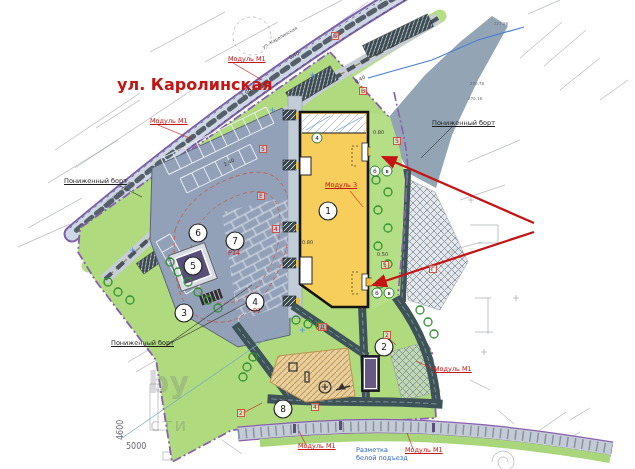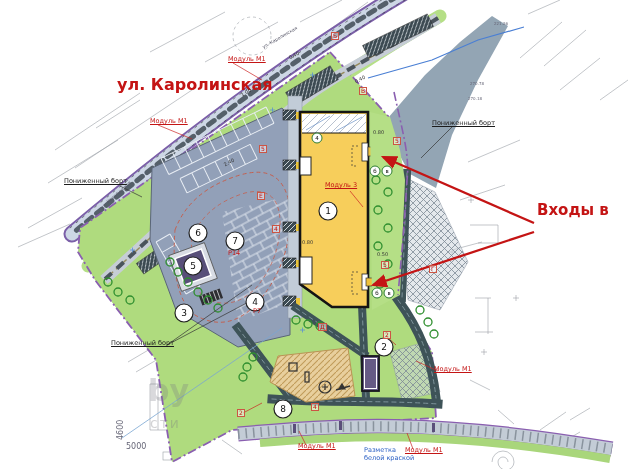--- a/index.html
+++ b/index.html
@@ -11,25 +11,25 @@
   .blk{font-size:6.5px;color:#1c1c1c;}
   .u{text-decoration:underline;}
   .red{color:#c41414;}
   .tag{font-size:6.5px;}
   .boxed{font-size:6px;border:1px solid #cc5544;padding:0 1px;background:rgba(255,255,255,.5);}
   .dim{font-size:5px;color:#333;}
   .tiny{font-size:4.5px;color:#556;}
   .tiny2{font-size:4px;color:#667;}
   .gray{font-size:8px;color:#667;}
   .wm1{font-size:30px;color:rgba(120,120,128,.28);font-weight:bold;}
-  .wm2{font-size:14px;color:rgba(120,120,128,.33);letter-spacing:2px;text-align:center;}
+  .wm2{font-size:18px;color:rgba(120,120,128,.33);letter-spacing:2px;text-align:center;}
   .note{position:absolute;color:#c41414;font-weight:bold;line-height:1.2;}
   .street-name{left:117px;top:75px;font-size:16px;}
   .entrances{left:537px;top:200px;font-size:15px;line-height:20px;}
-  .bluenote{position:absolute;left:364px;top:447px;color:#2a5fc4;font-size:6.5px;line-height:7.5px;}
+  .bluenote{position:absolute;left:356px;top:447px;color:#2a5fc4;font-size:6.5px;line-height:7.5px;}
 </style>
 </head>
 <body>
 
 <div class="stage">
 
 <svg id="plan-svg" width="635" height="469" viewBox="0 0 635 469">
   <defs>
     <pattern id="dh" width="5" height="5" patternUnits="userSpaceOnUse">
       <rect width="5" height="5" fill="#3c4a52"></rect>
@@ -297,25 +297,24 @@
         <g>
           <circle cx="317" cy="138" r="5" fill="#fff" stroke="#2e7d32" stroke-width="1"></circle>
           <text x="317" y="139.98" text-anchor="middle" font-size="5.5" font-family="&quot;DejaVu Sans&quot;,sans-serif" fill="#111">4</text>
         </g>
       </g>
 </svg>
 
 <div class="overlay">
   <div class="note street-name">ул. Каролинская</div>
   <div class="note entrances">
-    <div>Входы в</div>
   </div>
   <div class="bluenote">
     <div>Разметка</div>
-    <div>белой краской</div>
+    <div>белой подъезд</div>
   </div>
   <div id="map-labels">
         <span class="lbl blk u" style="left: 64px; top: 178px;">Пониженный борт</span>
         <span class="lbl blk u" style="left: 111px; top: 340px;">Пониженный борт</span>
         <span class="lbl blk u" style="left: 432px; top: 120px;">Пониженный борт</span>
         <span class="lbl red tag u" style="left: 228px; top: 56px;">Модуль М1</span>
         <span class="lbl red tag u" style="left: 150px; top: 118px;">Модуль М1</span>
         <span class="lbl red tag u" style="left: 298px; top: 443px;">Модуль М1</span>
         <span class="lbl red tag u" style="left: 405px; top: 447px;">Модуль М1</span>
         <span class="lbl red tag u" style="left: 434px; top: 366px;">Модуль М1</span>
@@ -341,18 +340,18 @@
         <span class="lbl dim" style="left: 373px; top: 130px;">0.80</span>
         <span class="lbl dim" style="left: 377px; top: 252px;">0.50</span>
         <span class="lbl dim" style="left: 302px; top: 240px;">0.80</span>
         <span class="lbl gray" style="left: 126px; top: 443px;">5000</span>
         <span class="lbl gray" style="left: 117px; top: 440px; transform: rotate(-90deg);">4600</span>
         <span class="lbl tiny" style="left: 262px; top: 46px; transform: rotate(-30deg);">ул. Каролинская</span>
         <span class="lbl tiny" style="left: 100px; top: 207px; transform: rotate(-42deg);">ул. Каролинская</span>
         <span class="lbl tiny2" style="left: 494px; top: 22px;">221.26</span>
         <span class="lbl tiny2" style="left: 470px; top: 82px;">270.78</span>
         <span class="lbl tiny2" style="left: 468px; top: 97px;">270.18</span>
-        <span class="lbl wm1" style="left: 148px; top: 376px;">by</span>
+        <span class="lbl wm1" style="left: 148px; top: 368px;">by</span>
         <span class="lbl wm2" style="left: 150px; top: 416px;">сти</span>
       </div>
 </div>
 
 </div>
 
 </body></html>

